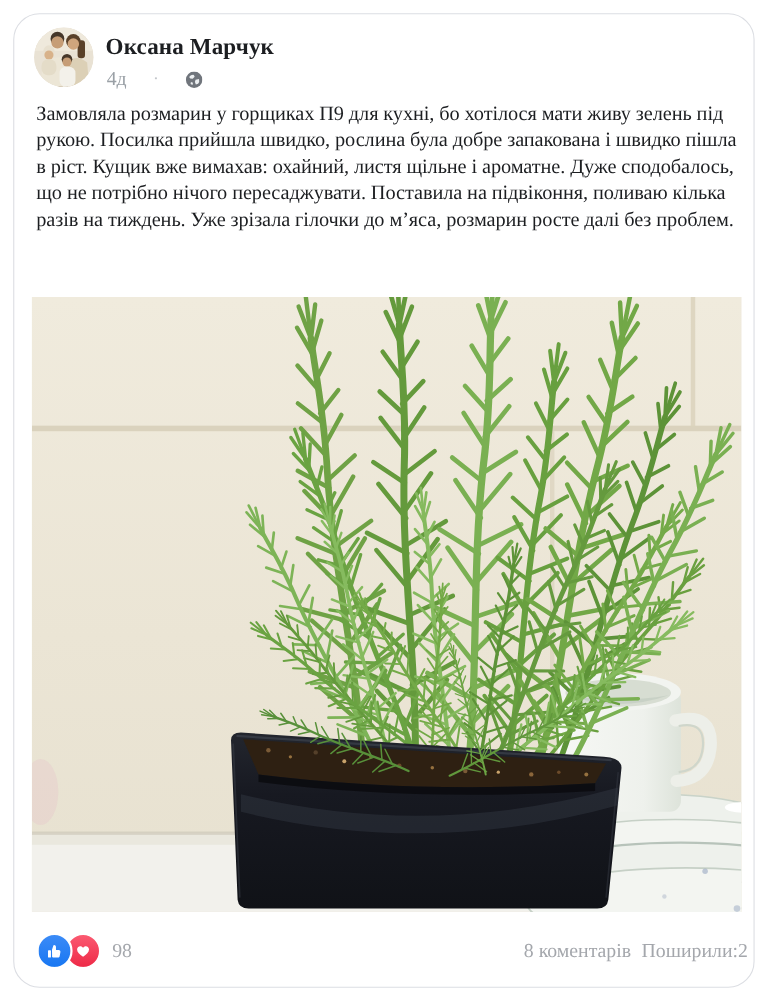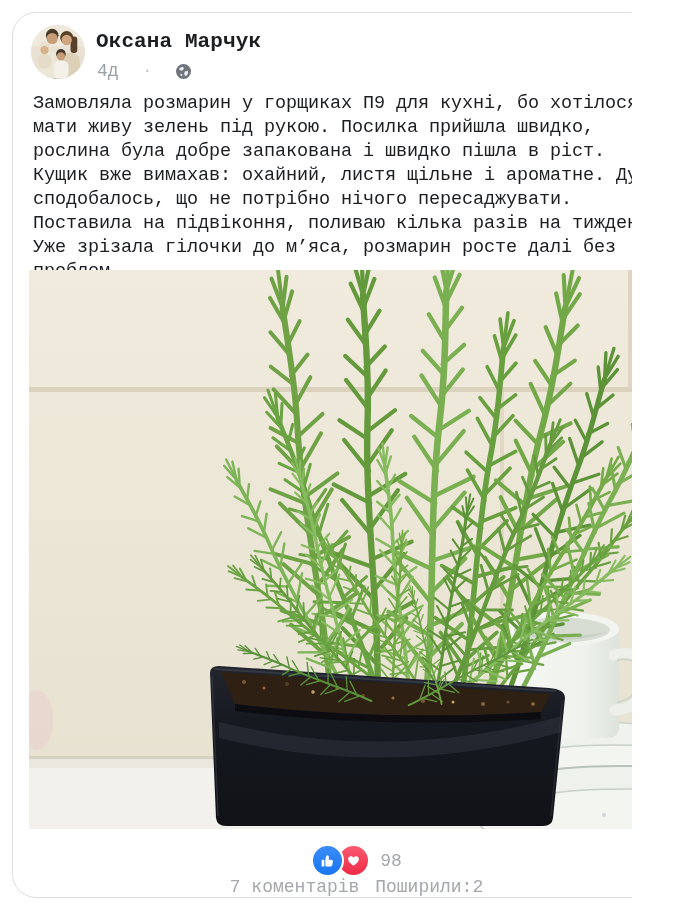--- a/index.html
+++ b/index.html
@@ -1,37 +1,37 @@
 <!DOCTYPE html>
 <html><head>
 <meta charset="utf-8">
 <style>
   html,body{margin:0;padding:0;background:#ffffff;}
-  .page{position:relative;width:632px;height:908px;background:#ffffff;overflow:hidden;
-        font-family:Liberation Mono, monospace;}
+  .page{position:relative;width:698px;height:908px;background:#ffffff;overflow:hidden;
+        font-family:Liberation Serif, serif;}
   .card{position:absolute;left:12px;top:12px;width:672px;height:884px;background:#ffffff;
         border:1.5px solid #dcdee3;border-radius:24px;}
   
   .avatar{position:absolute;left:18px;top:12px;width:54px;height:54px;border-radius:50%;
           overflow:hidden;background:#e9e2d4;}
   .avatar svg{display:block;}
   .author-name{position:absolute;left:83px;top:17px;font-size:21px;font-weight:700;color:#1c1e21;letter-spacing:.1px;}
   .meta{position:absolute;left:84px;top:48px;display:flex;align-items:center;gap:24px;
         font-size:18px;color:#9aa0a6;}
   .meta .dot{color:#c3c6cb;font-size:16px;}
   .globe{width:15px;height:15px;display:inline-block;}
   
   .body-text{position:absolute;left:20px;top:79px;width:637px;height:178px;overflow:hidden;
              font-size:18.5px;line-height:24px;color:#1c1e21;letter-spacing:-0.1px;}
   
   .photo{position:absolute;left:16px;top:257px;width:645px;height:559px;margin:0;overflow:hidden;background:#ece6d7;}
   .photo svg{display:block;}
   
   .footer{position:absolute;left:20px;right:5px;top:831px;height:40px;
-          display:flex;align-items:center;justify-content:space-between;flex-direction:column;}
+          display:flex;align-items:center;justify-content:space-between;}
   .reactions{display:flex;align-items:center;}
   .rx{width:29px;height:29px;border-radius:50%;border:2px solid #ffffff;display:flex;
       align-items:center;justify-content:center;box-sizing:content-box;}
   .rx svg{display:block;}
   .rx.like{background:linear-gradient(#3b8bf7,#1877f2);position:relative;z-index:2;}
   .rx.love{background:linear-gradient(#fb5a71,#ee2a47);margin-left:-7px;position:relative;z-index:1;}
   .rx-count{margin-left:10px;font-size:18px;color:#a4a7ac;}
   .meta-right{font-size:18px;color:#a4a7ac;white-space:nowrap;}
   .meta-right span + span{margin-left:5px;text-align:right;}
 </style>
@@ -223,19 +223,19 @@
           </svg>
         </span>
         <span class="rx love">
           <svg width="17" height="17" viewBox="0 0 16 16">
             <path fill="#ffffff" d="M8,13 C5,11 2.9,9 2.9,6.7 C2.9,5.1 4.1,3.9 5.6,3.9 C6.6,3.9 7.5,4.4 8,5.3 C8.5,4.4 9.4,3.9 10.4,3.9 C11.9,3.9 13.1,5.1 13.1,6.7 C13.1,9 11,11 8,13 Z"></path>
           </svg>
         </span>
         <span class="rx-count">98</span>
       </div>
       <div class="meta-right">
-        <span>7 коментарів</span>
+        <span>8 коментарів</span>
         <span>Поширили:2</span>
       </div>
     </div>
 
   </article>
 </div>
 
 </body></html>

